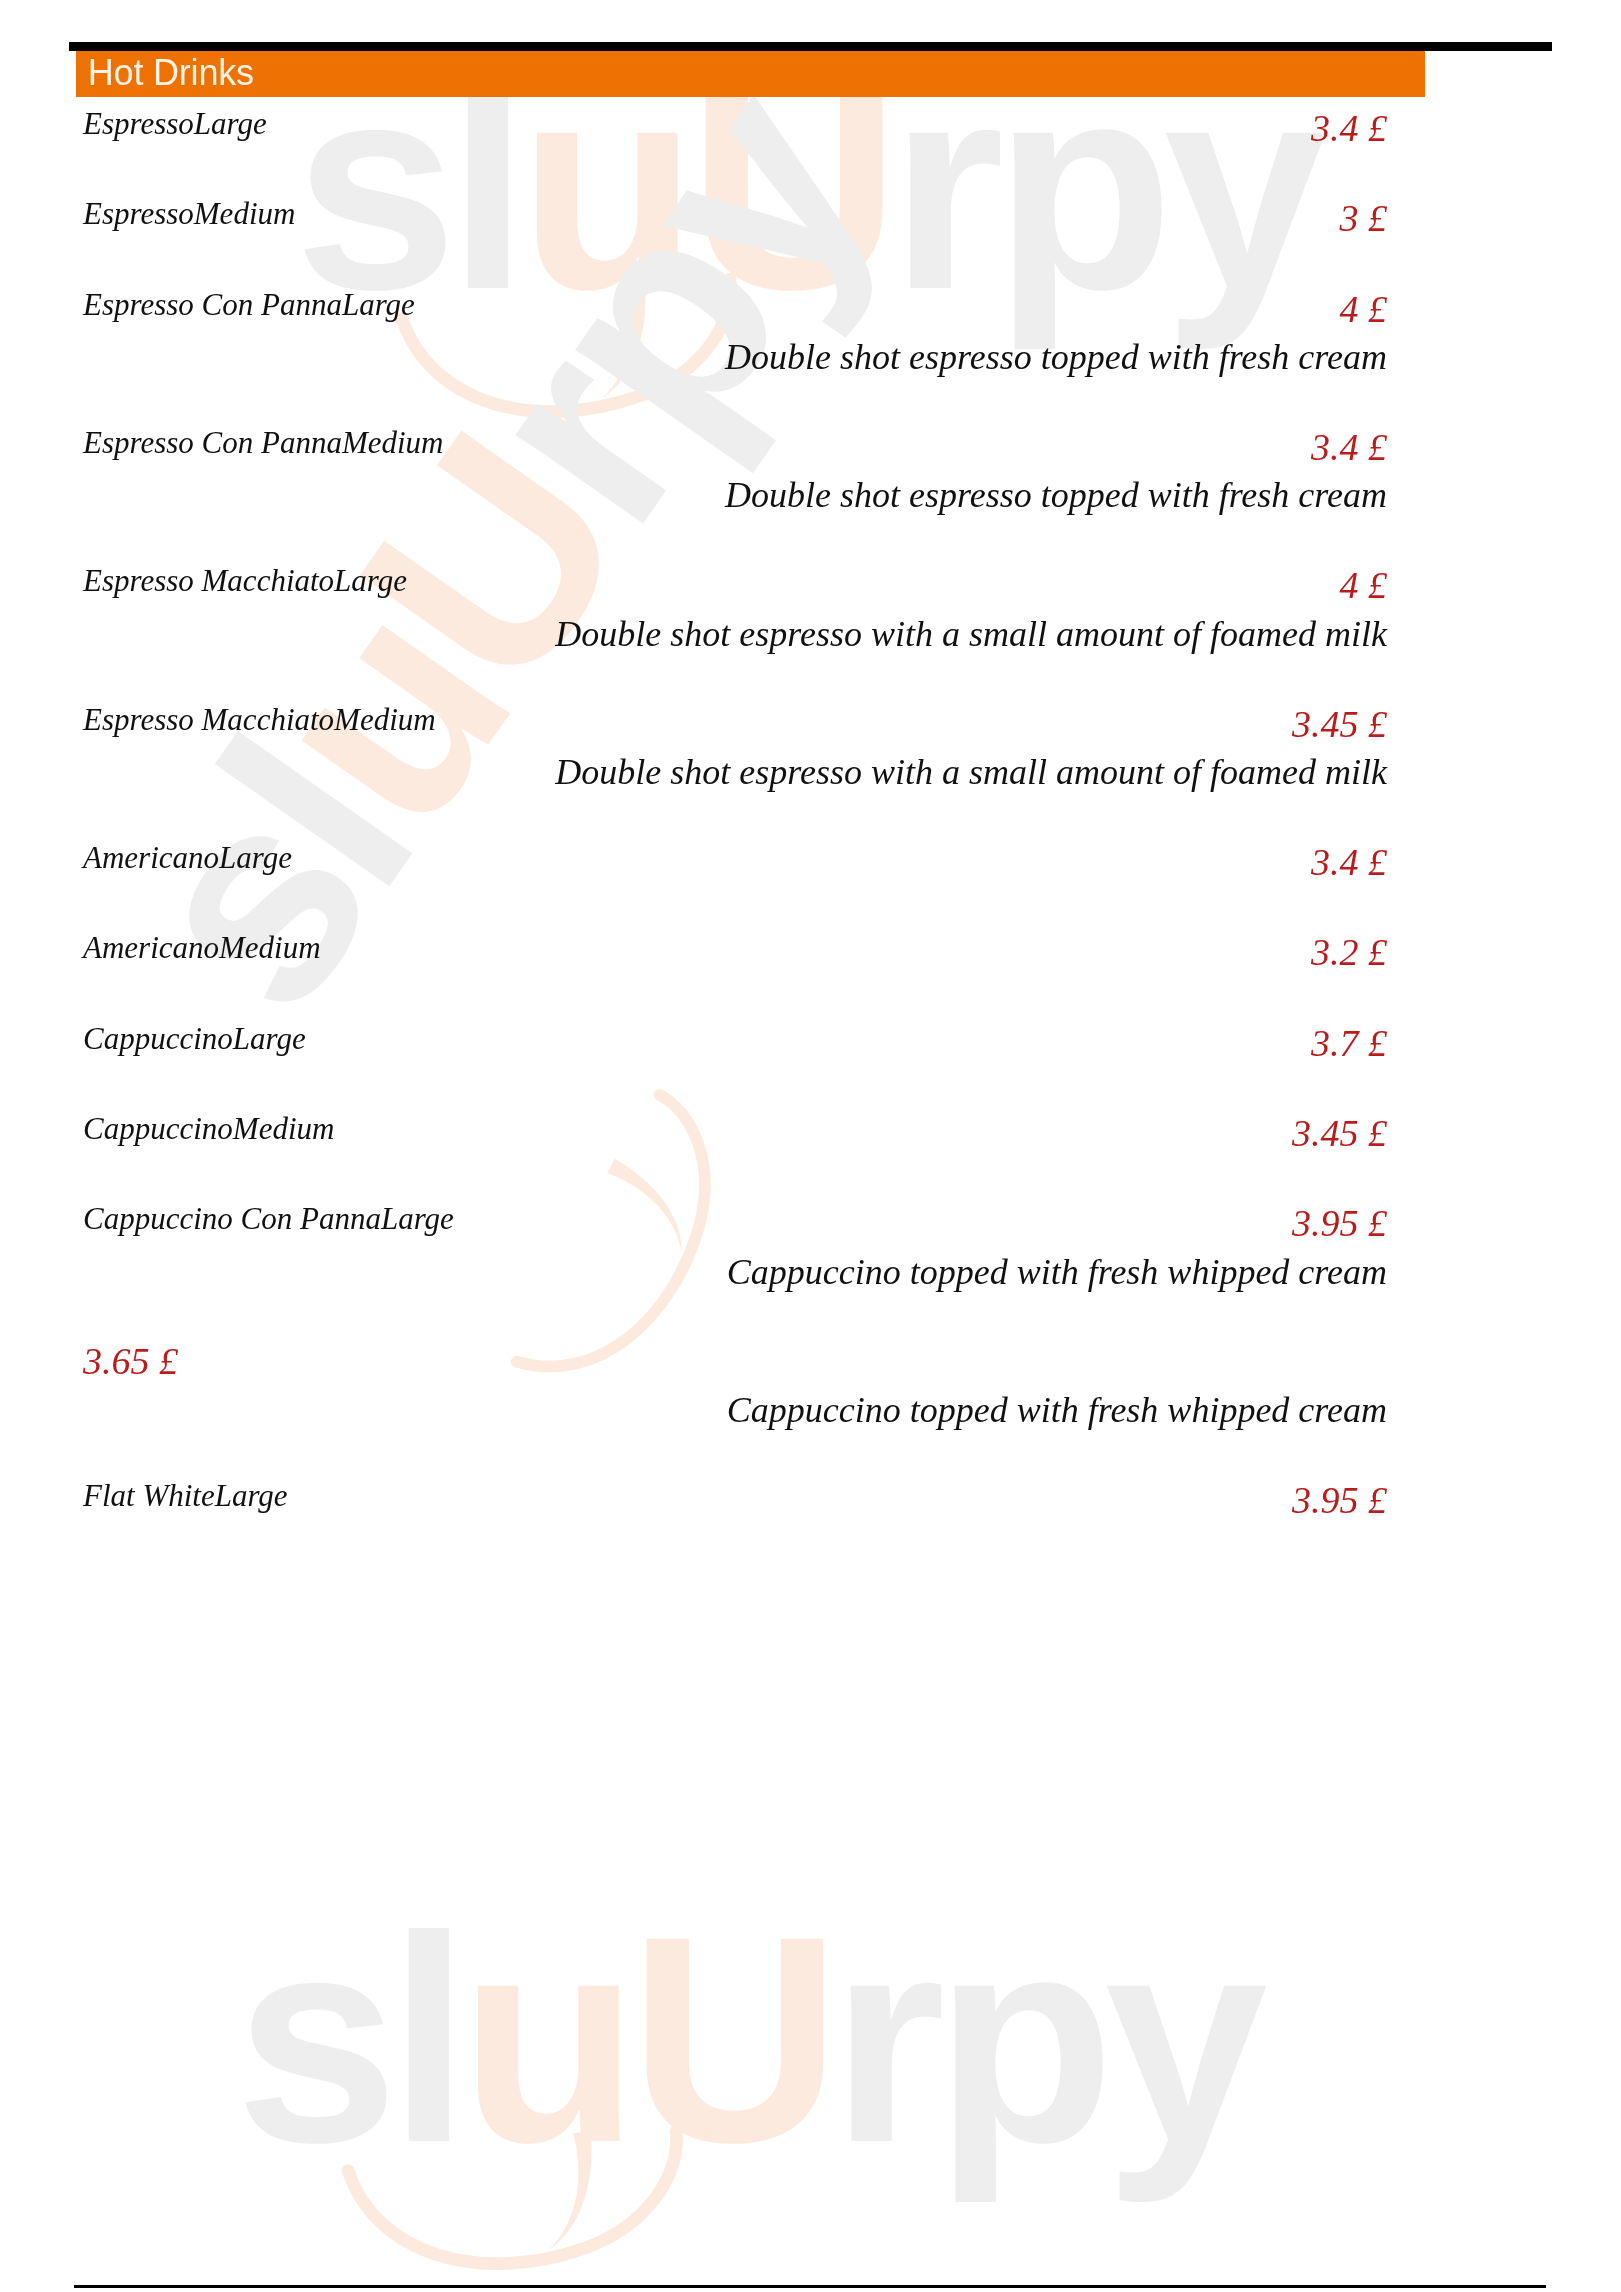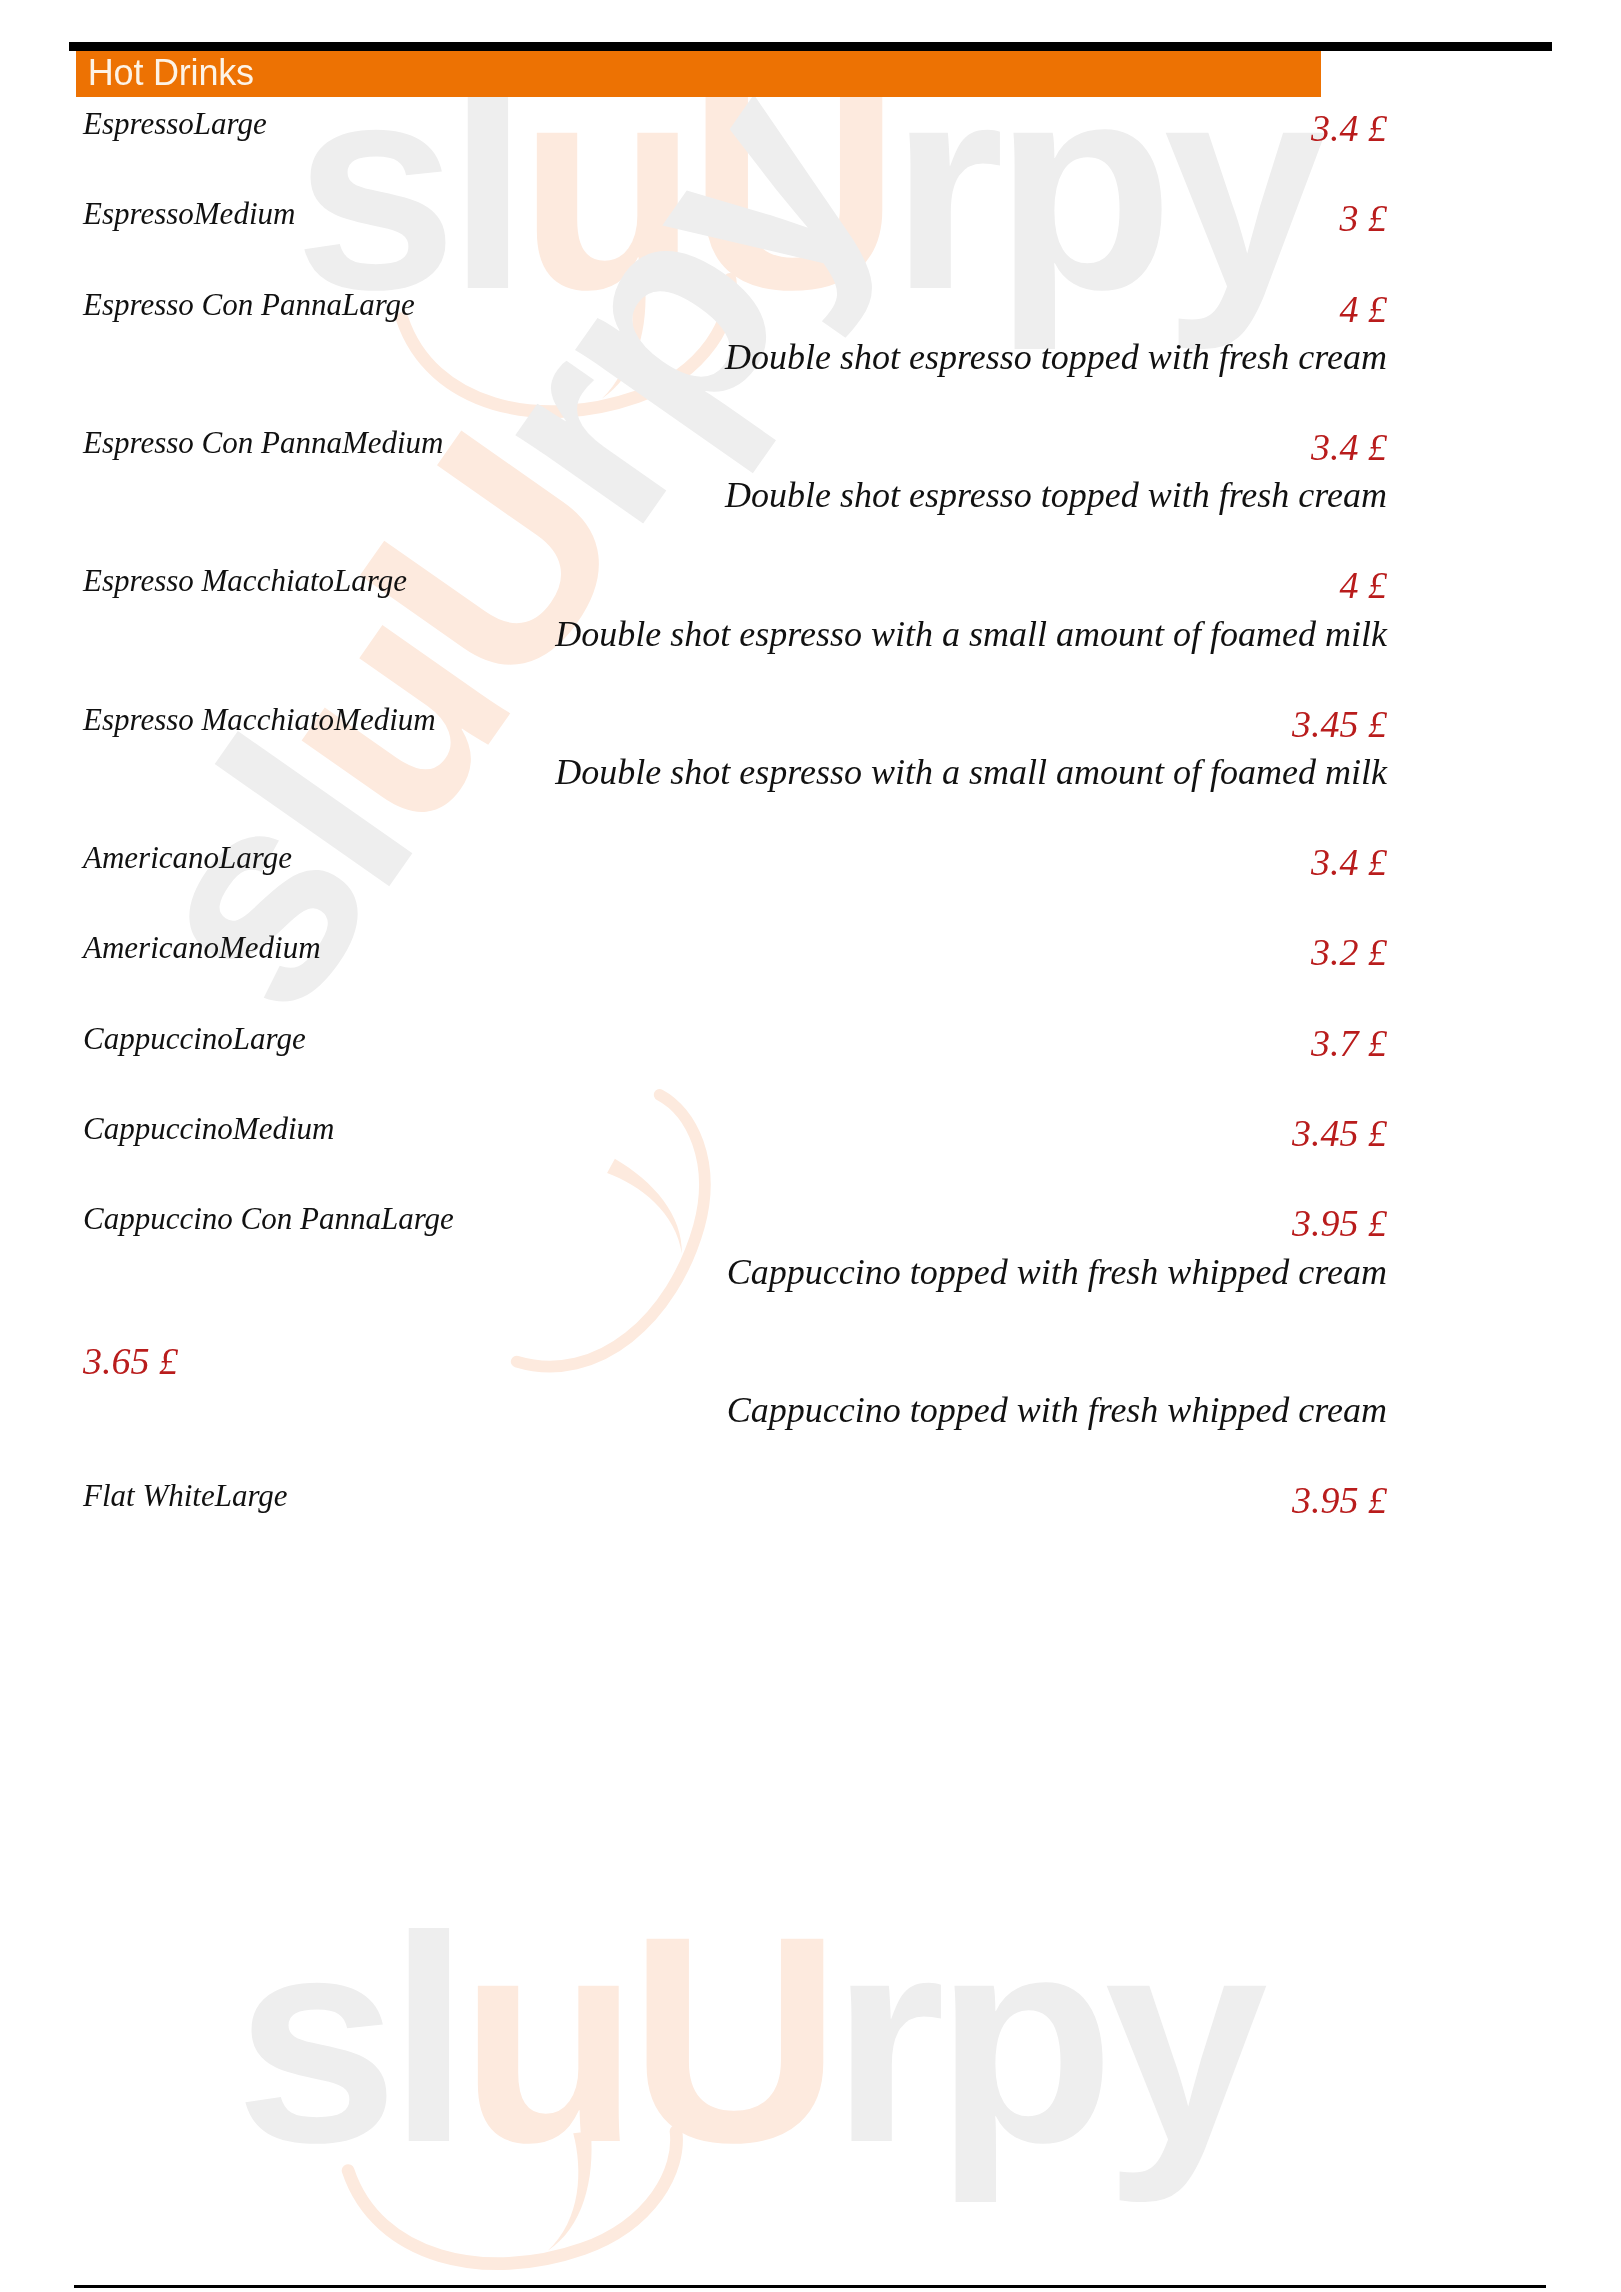--- a/index.html
+++ b/index.html
@@ -64,21 +64,21 @@
     top: 42px;
     width: 1483px;
     height: 8.8px;
     background: #000000;
     z-index: 2;
   }
   .sectionbar {
     position: absolute;
     left: 76px;
     top: 51px;
-    width: 1245px;
+    width: 1349px;
     height: 46px;
     background: #ed7203;
     z-index: 2;
   }
   .sectionbar .title {
     position: absolute;
     left: 11.8px;
     top: 50%;
     transform: translateY(-52%);
     font-family: "Liberation Sans", sans-serif;

